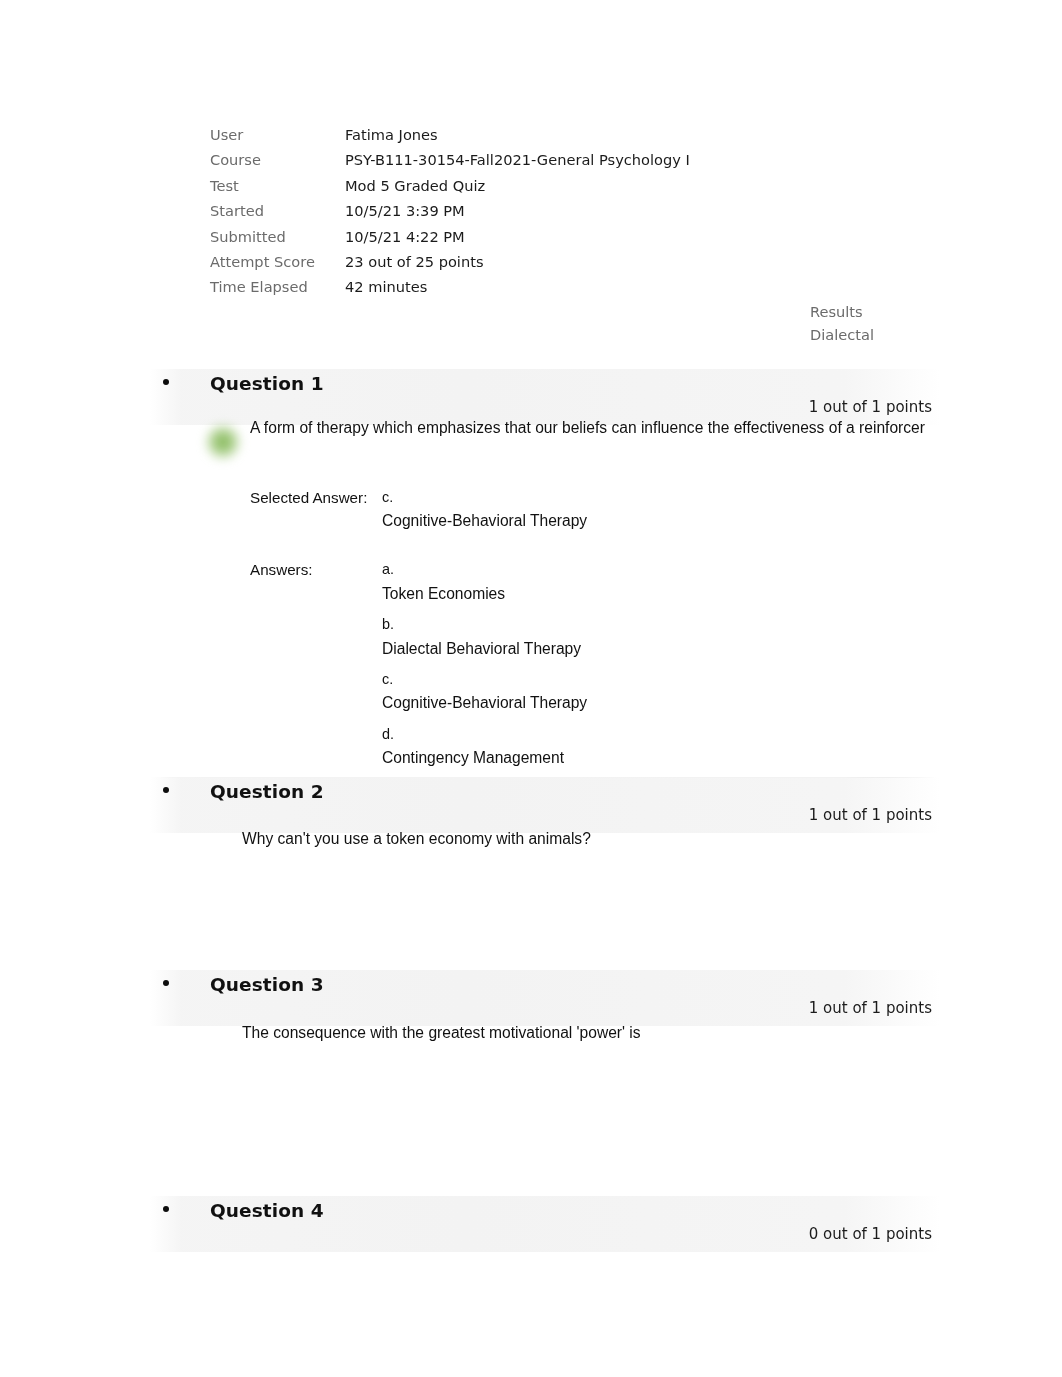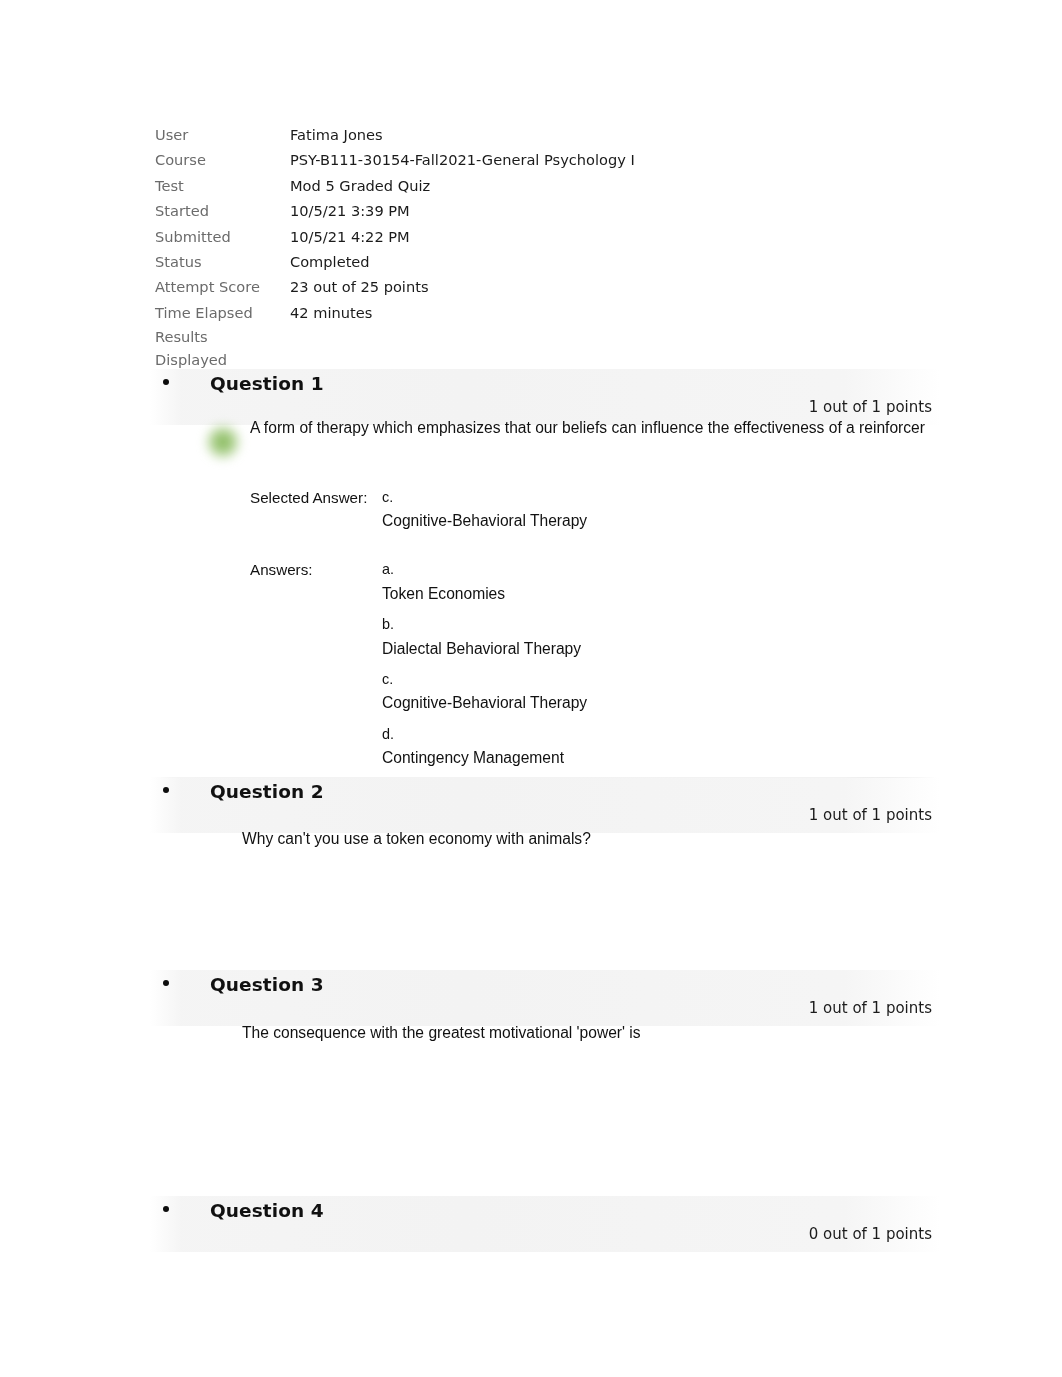--- a/index.html
+++ b/index.html
@@ -27,20 +27,21 @@
   .summary {
     position: absolute;
     left: 155px;
     top: 122px;
     width: 790px;
   }
   .summary-row {
     display: flex;
     align-items: flex-start;
     min-height: 25.4px;
+    justify-content: flex-end;
   }
   .summary-label {
     width: 135px;
     flex: 0 0 135px;
     color: #6b6b6b;
     font-family: "DejaVu Sans", sans-serif;
     font-size: 14.6px;
     line-height: 25.4px;
     white-space: pre-line;
   }
@@ -212,38 +213,34 @@
     <div class="summary-row">
       <div class="summary-label">Started</div>
       <div class="summary-value">10/5/21 3:39 PM</div>
     </div>
 
     <div class="summary-row">
       <div class="summary-label">Submitted</div>
       <div class="summary-value">10/5/21 4:22 PM</div>
     </div>
 
-    <div class="summary-row">
-      <div class="summary-label">Status</div>
-      <div class="summary-value">Completed</div>
-    </div>
 
     <div class="summary-row">
       <div class="summary-label">Attempt Score</div>
       <div class="summary-value">23 out of 25 points</div>
     </div>
 
     <div class="summary-row">
       <div class="summary-label">Time Elapsed</div>
       <div class="summary-value">42 minutes</div>
     </div>
 
     <div class="summary-row two-line">
       <div class="summary-label">Results
-Displayed</div>
+Dialectal</div>
     </div>
 
   </div>
 
   <div class="question-block" style="top:369px;">
     <div class="q-header">
       <div class="q-shade"></div>
       <div class="q-bullet"></div>
       <div class="q-title">Question 1</div>
       <div class="q-points">1 out of 1 points</div>

